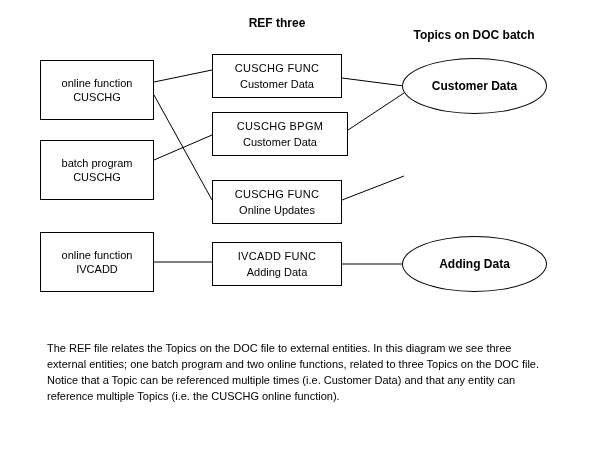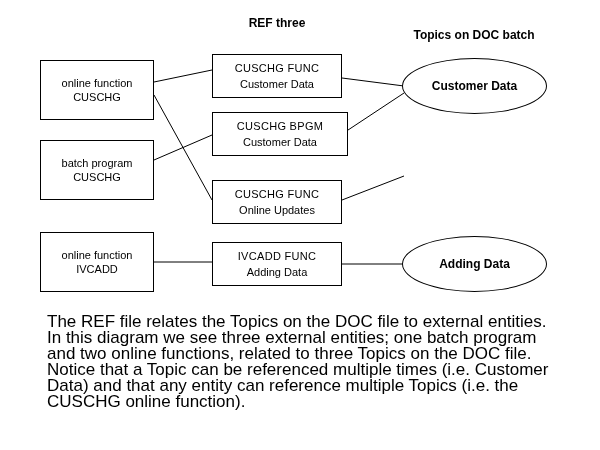--- a/index.html
+++ b/index.html
@@ -73,23 +73,23 @@
     display: flex;
     align-items: center;
     justify-content: center;
     font-size: 12px;
     font-weight: bold;
     text-align: center;
   }
   #caption {
     position: absolute;
     left: 47px;
-    top: 314px;
+    top: 340px;
     width: 506px;
-    font-size: 17px;
+    font-size: 11px;
     line-height: 16px;
     text-align: left;
   }
 </style>
 </head>
 <body>
 
 <div id="stage">
 
   <svg id="edges" viewBox="0 0 600 450" xmlns="http://www.w3.org/2000/svg">

